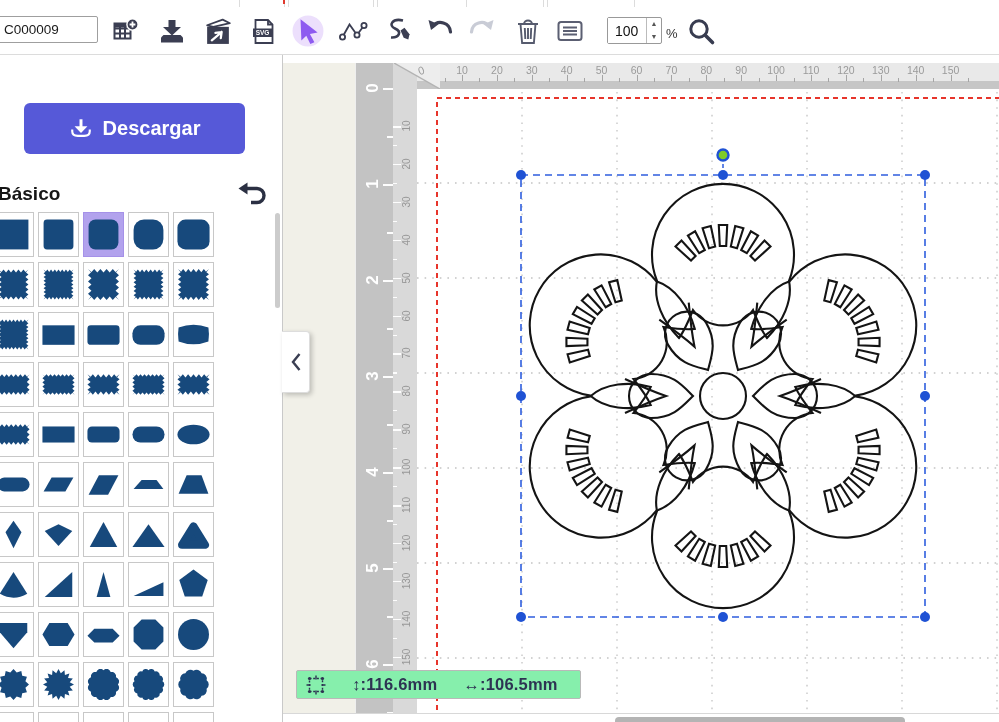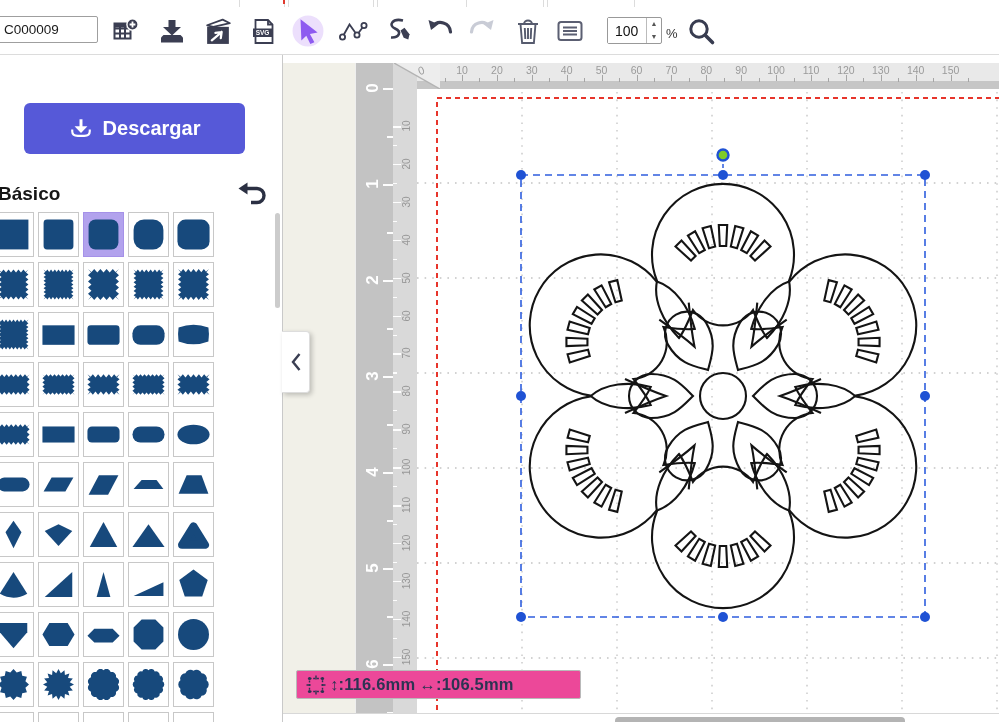--- a/index.html
+++ b/index.html
@@ -39,21 +39,21 @@
   .vmm-label { position:absolute; width:24px; height:14px; left:38px; color:#979797; font-size:10px; display:flex; align-items:center; justify-content:center; transform:rotate(-90deg); }
   .tick { position:absolute; background:#fdfdfd; }
   #topruler { position:absolute; left:417px; top:63px; width:582px; height:26px; background:#e9e9e9; }
   #topruler .bar { position:absolute; left:0; top:18px; width:582px; height:8px; background:#c6c6c6; }
   .hmm-label { position:absolute; top:1px; width:26px; margin-left:-13px; text-align:center; color:#9a9a9a; font-size:10.5px; }
   .htick { position:absolute; background:#a5a5a5; width:1px; }
   #corner { position:absolute; left:394px; top:63px; width:46px; height:26px; }
   #canvas-white { position:absolute; left:417px; top:89px; width:582px; height:624px; background:#fff; }
   #overlay { position:absolute; left:417px; top:92px; width:582px; height:621px; }
 
-  #status { position:absolute; left:296px; top:670px; width:285px; height:29px; background:#ec4899; border:1px solid #b9b9b9; border-radius:2px; display:flex; align-items:center; padding:0 9px; gap:4px; }
+  #status { position:absolute; left:296px; top:670px; width:285px; height:29px; background:#86efac; border:1px solid #b9b9b9; border-radius:2px; display:flex; align-items:center; padding:0 9px; gap:26px; }
   #status .dim { font-size:16.5px; font-weight:600; color:#2d3352; letter-spacing:.2px; }
   #bottom-line { position:absolute; left:283px; top:713px; width:716px; height:1px; background:#d8d8d8; }
   #hscroll { position:absolute; left:615px; top:717px; width:290px; height:8px; background:#b4b4b4; border-radius:4px; cursor:pointer; }
 </style>
 </head>
 <body>
 
 <div id="app">
 
   <div class="tabline" style="left:239px"></div>

